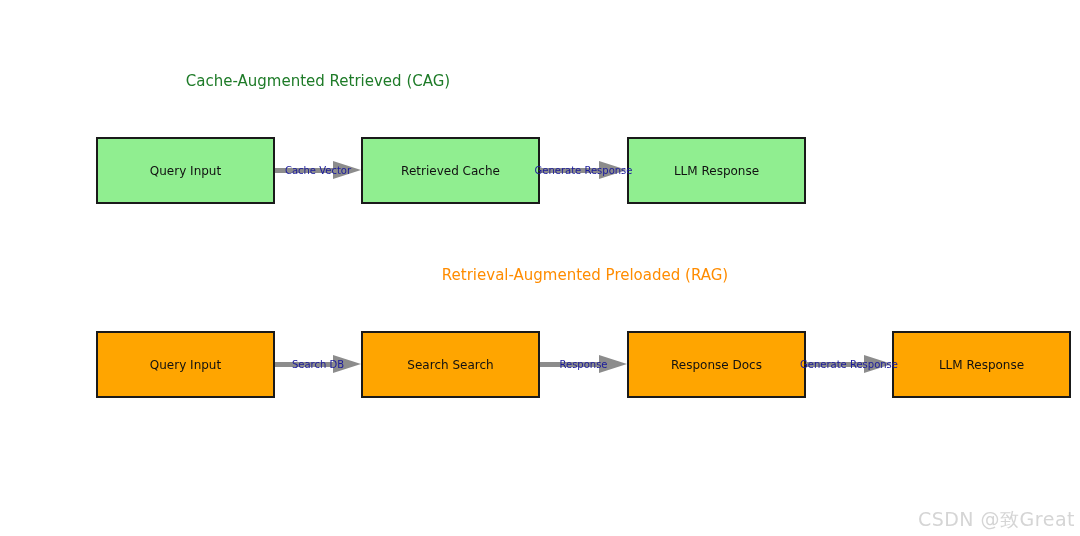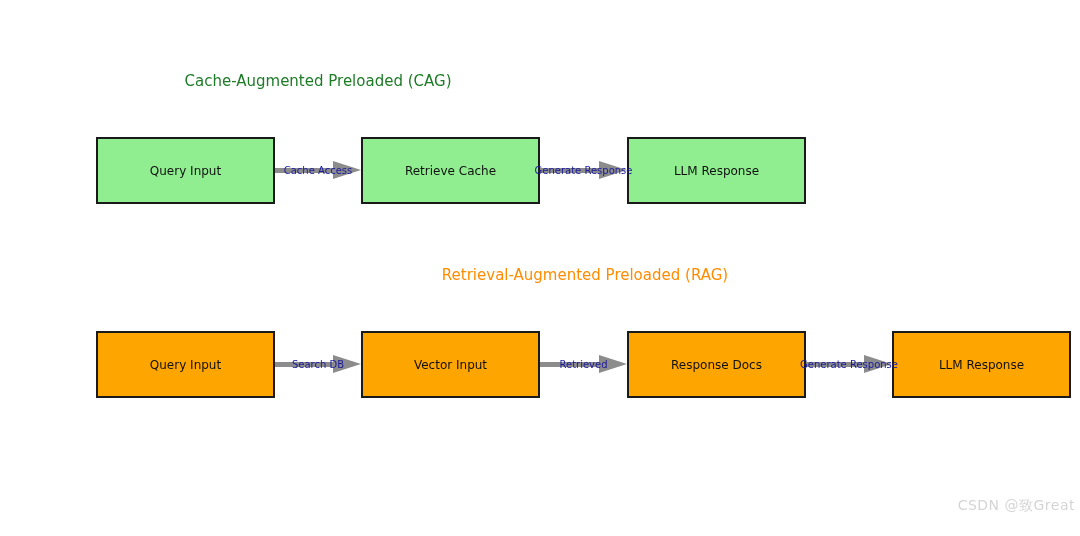--- a/index.html
+++ b/index.html
@@ -48,80 +48,80 @@
     border-top: 9px solid transparent;
     border-bottom: 9px solid transparent;
     border-left: 28px solid var(--arrow, #8c8c8c);
   }
   .arrow-label {
     position: absolute; left: 50%; top: 50%; transform: translate(-50%, -50%);
     font-size: 10px; color: var(--arrow-label, #1a1a9c);
     white-space: nowrap; z-index: 2;
   }
   .watermark {
-    position: absolute; right: 5px; bottom: 21px;
-    font-size: 14px; letter-spacing: 0.5px;
+    position: absolute; right: 5px; bottom: 3px;
+    font-size: 19px; letter-spacing: 0.5px;
     color: var(--watermark, #d5d5d5);
   }
 </style>
 </head>
 <body>
 
 <div class="canvas">
 
   <div class="flow-cag">
-    <div class="diagram-title cag-title">Cache-Augmented Preloaded (CAG)</div>
+    <div class="diagram-title cag-title">Cache-Augmented Retrieved (CAG)</div>
 
     <div class="node pos-1">
       <span>Query Input</span>
     </div>
     <div class="node pos-2">
-      <span>Retrieve Cache</span>
+      <span>Retrieved Cache</span>
     </div>
     <div class="node pos-3">
       <span>LLM Response</span>
     </div>
 
     <div class="arrow gap-1">
       <div class="arrow-line"></div>
       <div class="arrow-head"></div>
-      <div class="arrow-label">Cache Access</div>
+      <div class="arrow-label">Cache Vector</div>
     </div>
     <div class="arrow gap-2">
       <div class="arrow-line"></div>
       <div class="arrow-head"></div>
       <div class="arrow-label">Generate Response</div>
     </div>
   </div>
 
   <div class="flow-rag">
     <div class="diagram-title rag-title">Retrieval-Augmented Preloaded (RAG)</div>
 
     <div class="node pos-1">
       <span>Query Input</span>
     </div>
     <div class="node pos-2">
-      <span>Vector Input</span>
+      <span>Search Search</span>
     </div>
     <div class="node pos-3">
       <span>Response Docs</span>
     </div>
     <div class="node pos-4">
       <span>LLM Response</span>
     </div>
 
     <div class="arrow gap-1">
       <div class="arrow-line"></div>
       <div class="arrow-head"></div>
       <div class="arrow-label">Search DB</div>
     </div>
     <div class="arrow gap-2">
       <div class="arrow-line"></div>
       <div class="arrow-head"></div>
-      <div class="arrow-label">Retrieved</div>
+      <div class="arrow-label">Response</div>
     </div>
     <div class="arrow gap-3">
       <div class="arrow-line"></div>
       <div class="arrow-head"></div>
       <div class="arrow-label">Generate Response</div>
     </div>
   </div>
 
   <div class="watermark">CSDN @致Great</div>
 </div>

